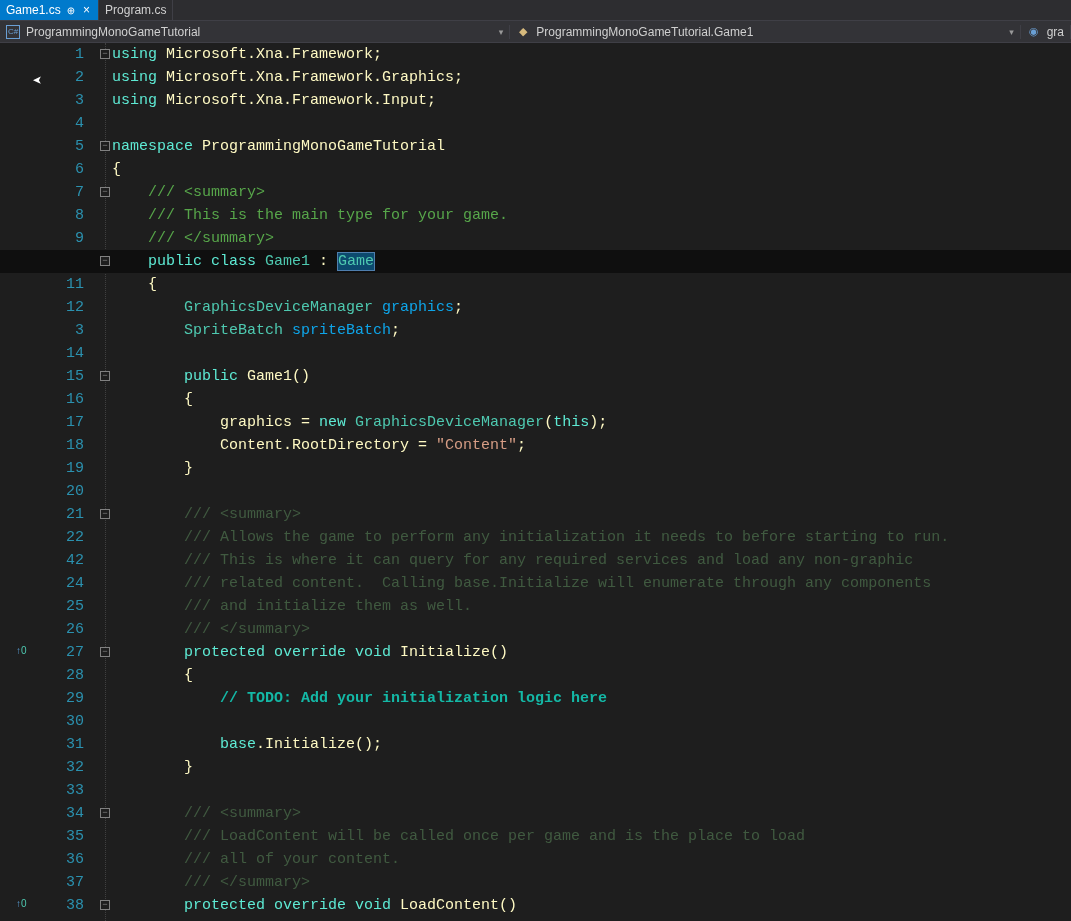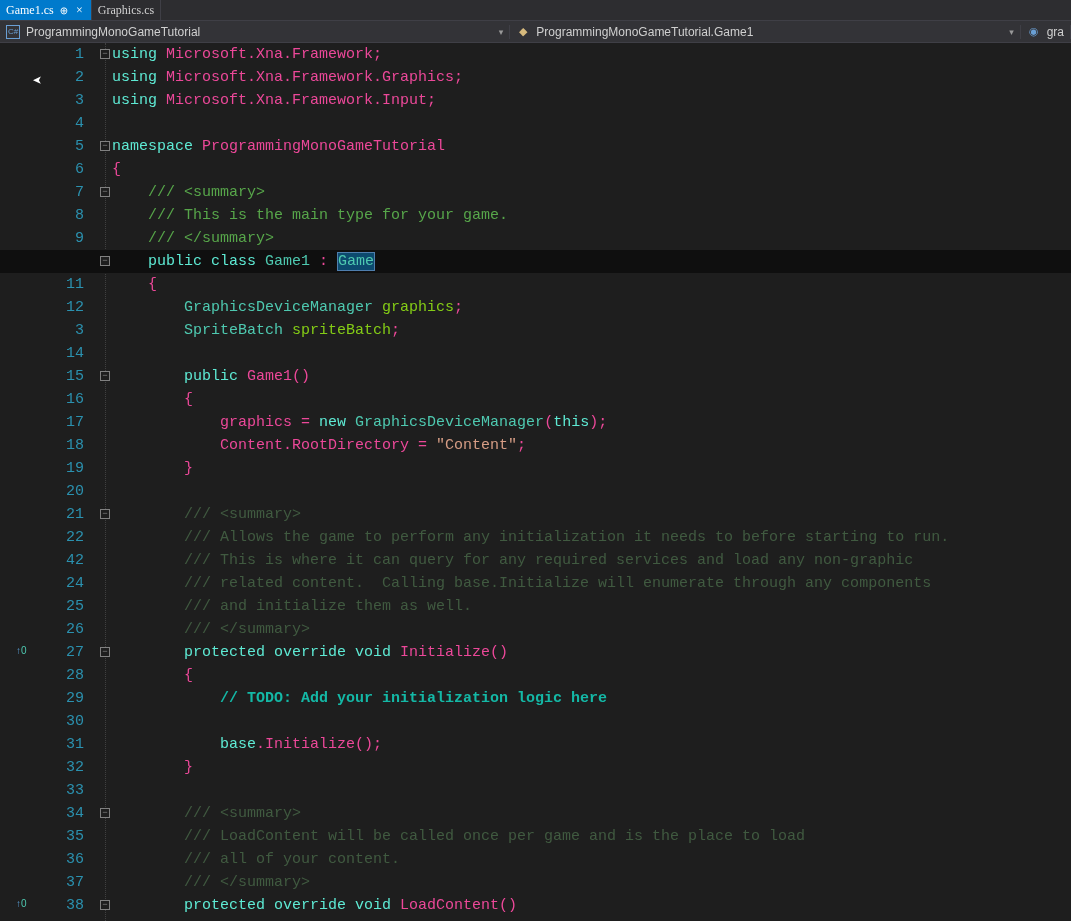--- a/index.html
+++ b/index.html
@@ -13,21 +13,21 @@
     overflow: hidden;
     user-select: none;
   }
 
   
   .tabbar {
     height: 21px;
     background: #2d2d30;
     display: flex;
     align-items: stretch;
-    font-family: Liberation Serif, serif;
+    font-family: Liberation Sans, sans-serif;
     font-size: 12px;
     border-bottom: 1px solid #3f3f46;
   }
   .tab {
     display: flex;
     align-items: center;
     padding: 0 6px;
     gap: 6px;
     color: #d0d0d0;
     border-right: 1px solid #3f3f46;
@@ -140,27 +140,27 @@
 
   .cursor-arrow {
     position: absolute;
     color: #fff;
     font-size: 16px;
     transform: scaleX(-1);
   }
 
   
   .kw { color: #5eead4; }
-  .ns { color: #ec4899; }
+  .ns { color: #fef9c3; }
   .type { color: #4ec9b0; }
   .str { color: #d69d85; }
   .comment { color: #57a64a; }
   .dim-comment { color: #405a40; }
   .todo { color: #14b8a6; font-weight: bold; }
-  .dim { color: #84cc16; margin-top: 24px; }
+  .dim { color: #0ea5e9; margin-top: 24px; }
 
   .sel {
     background: #0c4a6e;
     border: 1px solid #4f7ead;
     padding: 0 0;
   }
 
   
   .vguide {
     position: absolute;
@@ -172,21 +172,21 @@
 </head>
 <body>
 
 <div class="tabbar">
   <div class="tab active">
     <span>Game1.cs</span>
     <span class="pin">⊕</span>
     <span class="close">×</span>
   </div>
   <div class="tab">
-    <span>Graphics.cs</span>
+    <span>Program.cs</span>
   </div>
 </div>
 
 <div class="navbar">
   <div class="nav-item">
     <span class="nav-icon" style="color:#6a9fd4;border:1px solid #6a9fd4;font-size:8px;padding:0 1px;">C#</span>
     <span>ProgrammingMonoGameTutorial</span>
     <span class="dd">▾</span>
   </div>
   <div class="nav-item">

